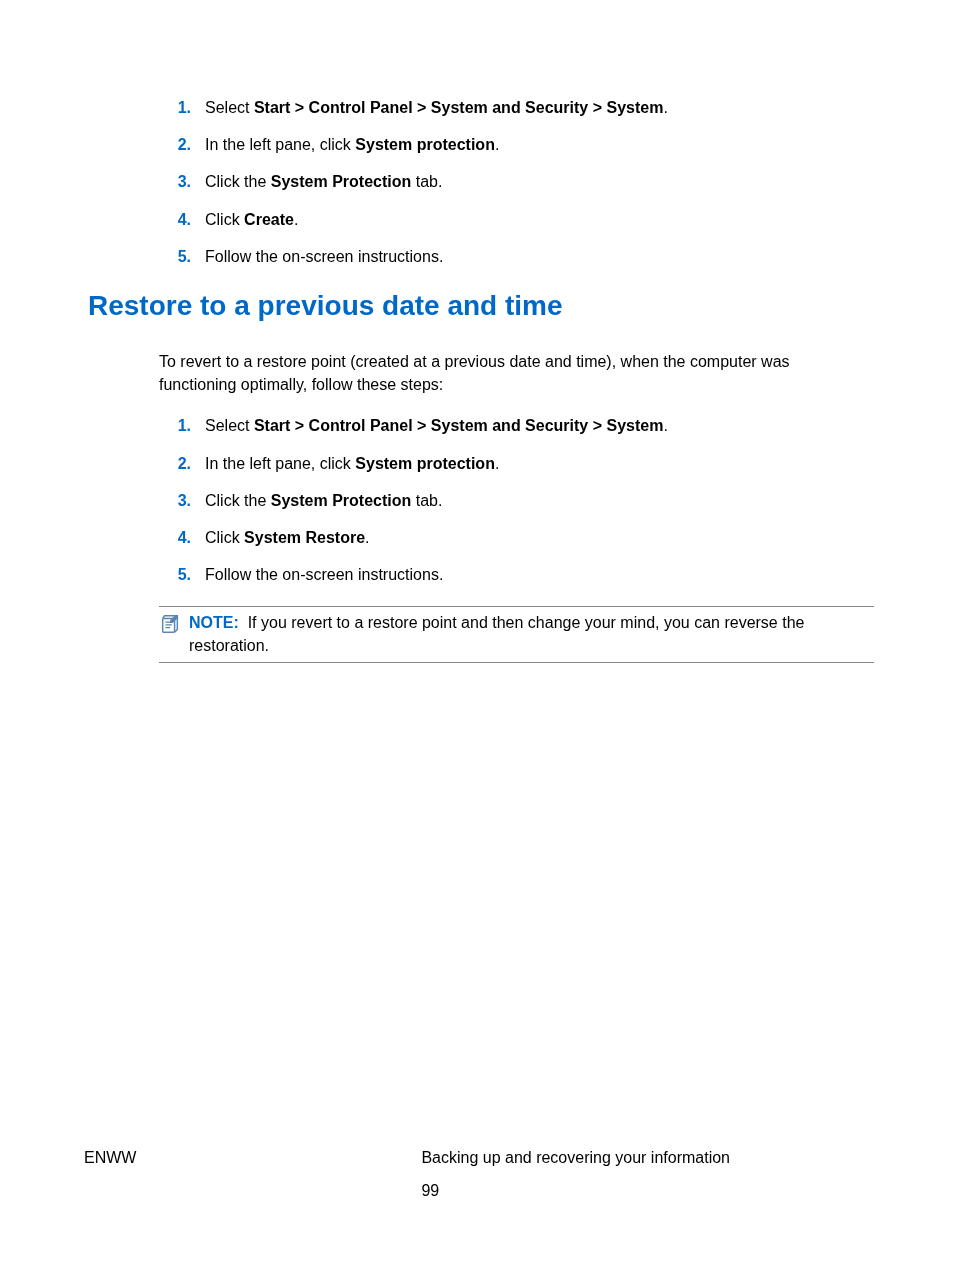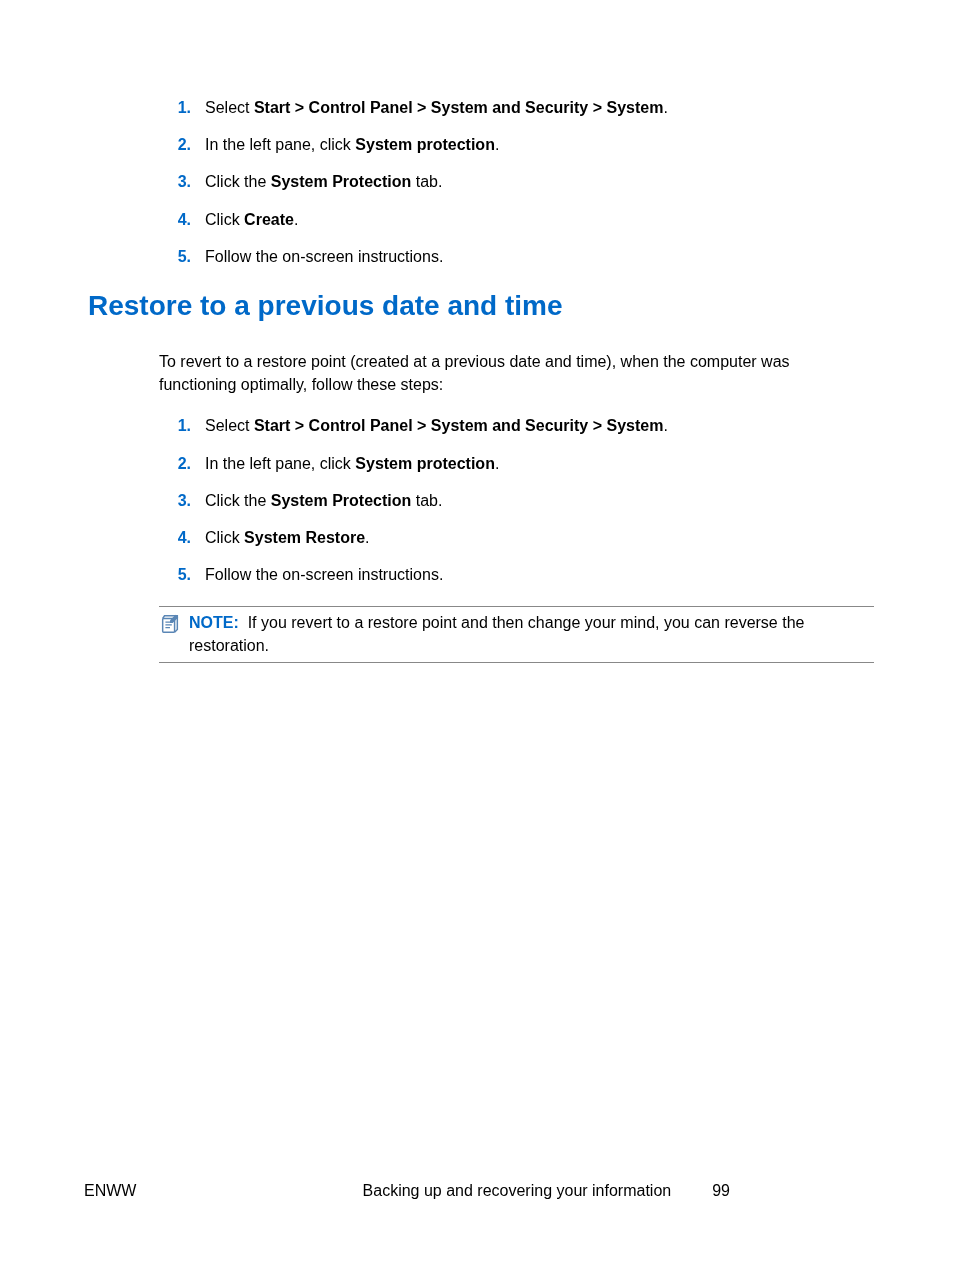--- a/index.html
+++ b/index.html
@@ -94,21 +94,22 @@
     width: 810px;
     box-sizing: border-box;
     padding: 0 80px 0 84px;
     display: flex;
     justify-content: space-between;
     font-size: 16px;
     color: #000;
   }
   .footer-right {
     display: flex;
-    gap: 41px;
+    gap: 15px;
+    flex-direction: column;
   }
   b { font-weight: bold; }
 </style>
 </head>
 <body>
 
 <div class="page">
 
 
   <div class="body-block">

